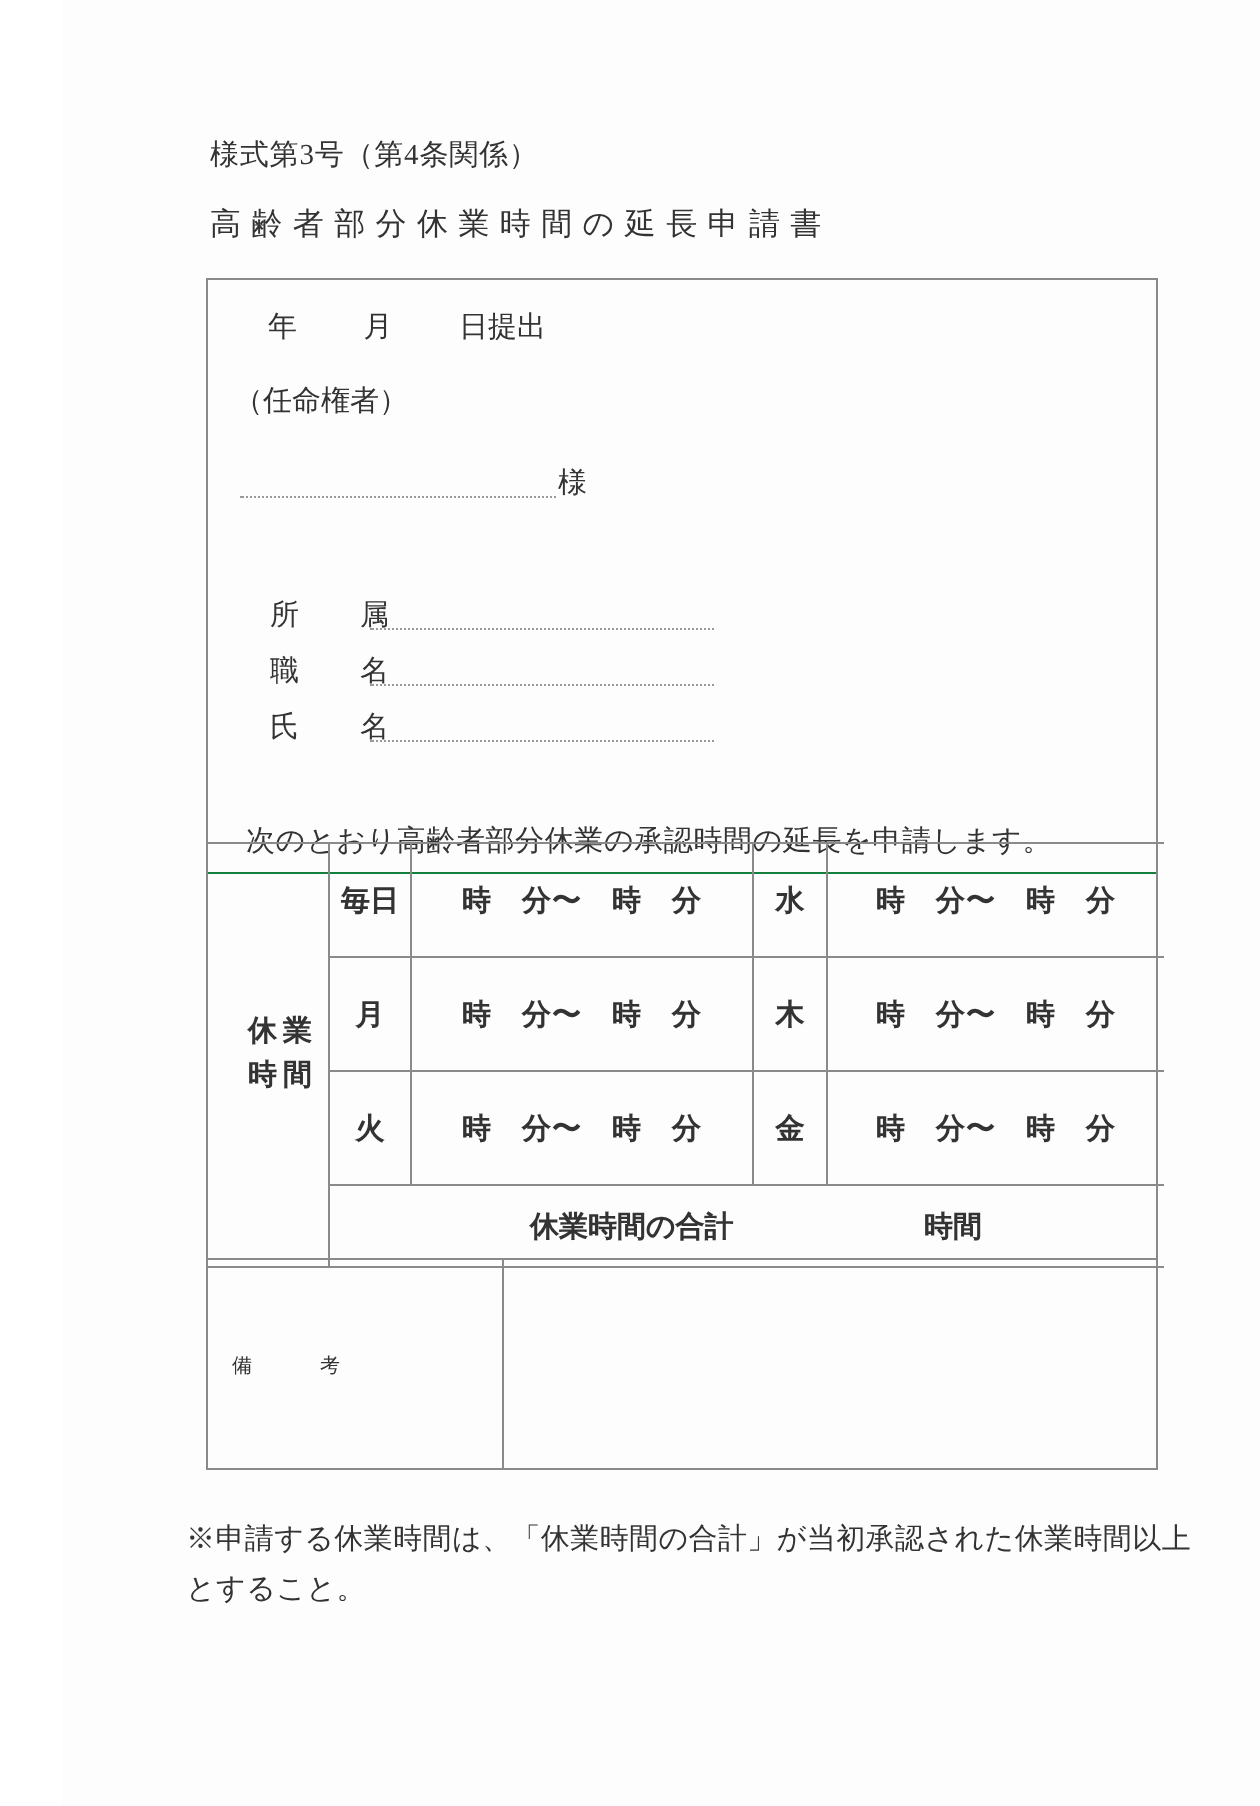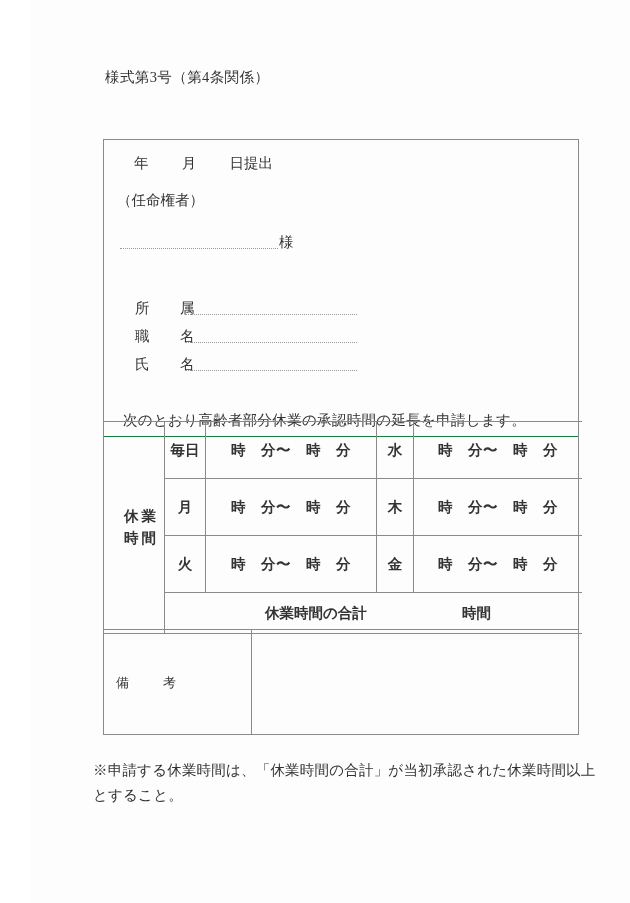--- a/index.html
+++ b/index.html
@@ -195,21 +195,21 @@
     position: absolute;
     left: 0; top: 0;
     width: 148px;
     height: 105px;
     border-right: 1px solid #8a8a8a;
     box-sizing: border-box;
     display: flex;
     align-items: center;
   }
   .remarks-label span {
-    font-size: 13px;
+    font-size: 10px;
     letter-spacing: 34px;
     padding-left: 12px;
   }
   .remarks-field {
     position: absolute;
     left: 148px; top: 0;
     width: 326px;
     height: 105px;
   }
 
@@ -224,20 +224,21 @@
     letter-spacing: 0.2px;
   }
 </style>
 </head>
 <body>
 
 <div class="page">
 
   <div class="form-no">様式第3号（第4条関係）</div>
 
+  <div class="form-title">高齢者部分休業時間の延長申請書</div>
 
   <div class="outer-box">
 
     <div class="upper">
 
       <div class="date-line">
         <span>年</span>
         <span class="sp"></span>
         <span>月</span>
         <span class="sp"></span>

